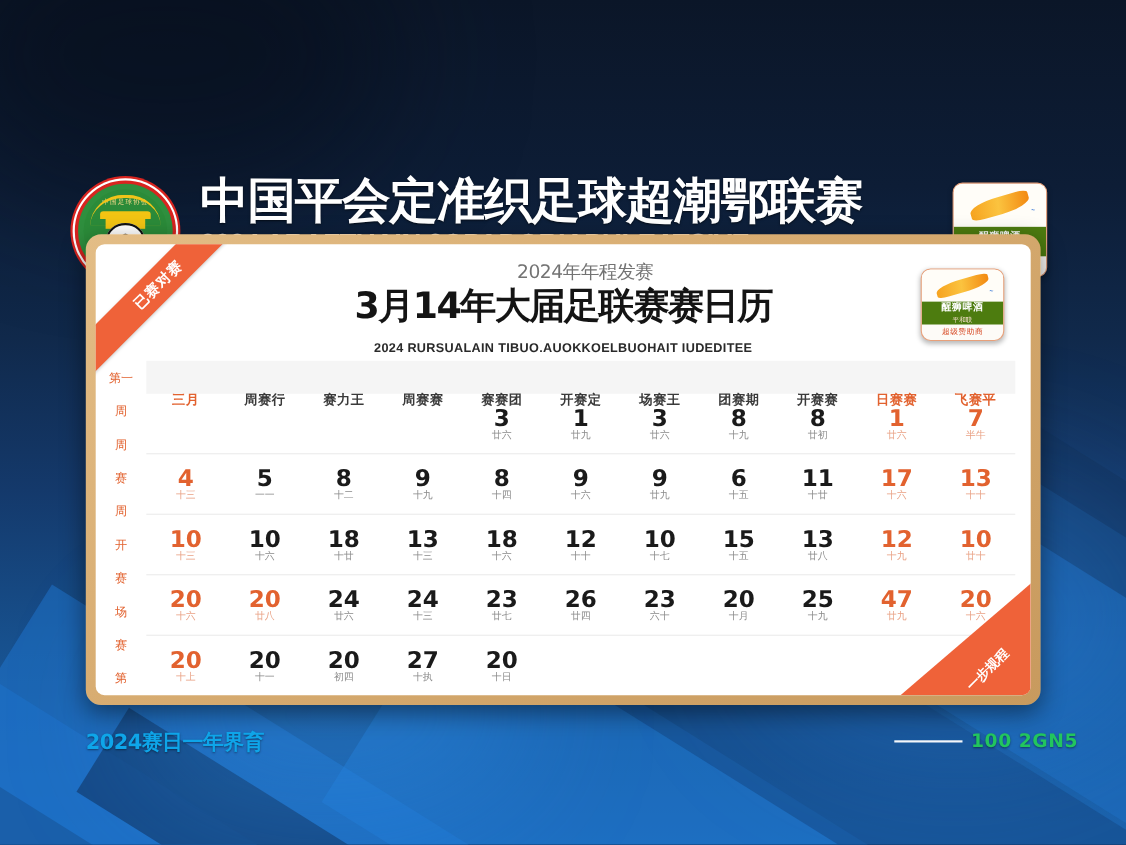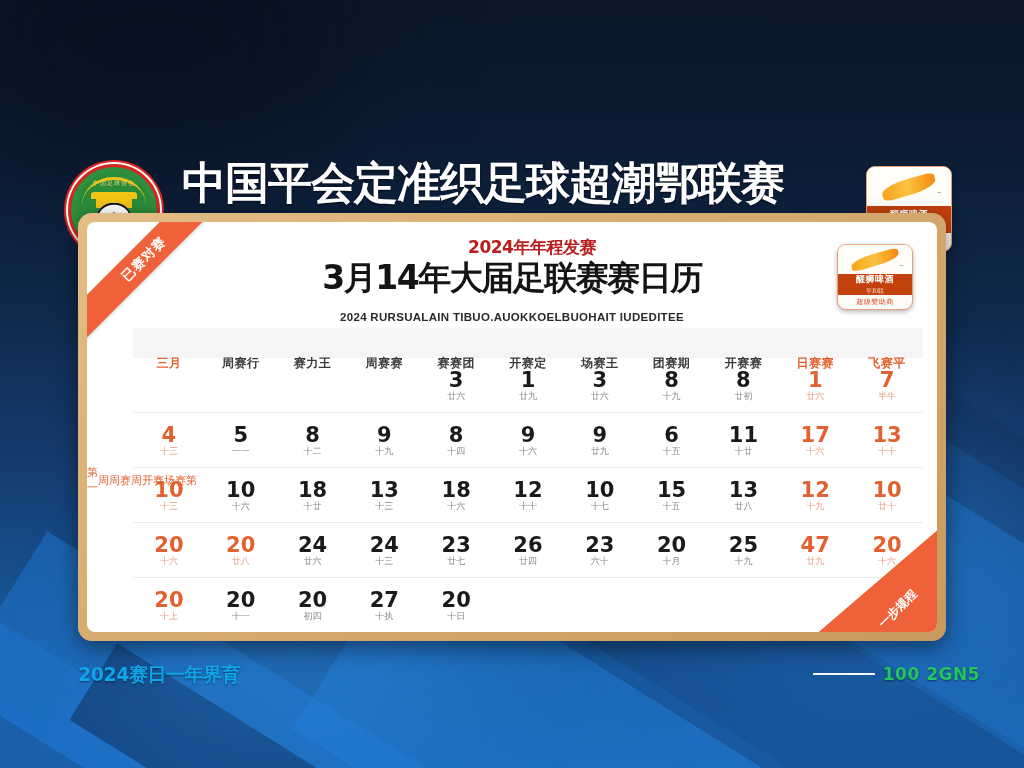--- a/index.html
+++ b/index.html
@@ -46,21 +46,21 @@
     text-shadow:0 1px 2px rgba(0,0,0,.5);}
 
   
   .badge{background:#fdfbf7;border:1px solid #e8a07a;border-radius:9px;
     box-shadow:0 2px 5px rgba(0,0,0,.28);overflow:hidden;position:relative;}
   .badge-top{height:46%;background:#fffdf8;position:relative;}
   .badge-wheat{position:absolute;left:50%;top:52%;transform:translate(-50%,-50%) rotate(-16deg);
     width:66%;height:42%;background:linear-gradient(100deg,#f6a11d 0%,#fbc33f 48%,#f2860f 100%);
     border-radius:50% 20% 50% 20%;}
   .badge-blue{position:absolute;right:12%;top:58%;font-size:6px;color:#2b6fd4;font-weight:bold;}
-  .badge-band{height:32%;background:#c2410c;display:flex;flex-direction:column;
+  .badge-band{height:32%;background:#4d7c0f;display:flex;flex-direction:column;
     align-items:center;justify-content:center;}
   .badge-band-t1{font-size:9px;font-weight:bold;color:#fff;letter-spacing:.5px;
     font-family:"DejaVu Sans",sans-serif;}
   .badge-band-t2{font-size:6px;color:#ffe3d6;margin-top:1px;font-family:"DejaVu Sans",sans-serif;}
   .badge-foot{height:22%;display:flex;align-items:center;justify-content:center;
     font-size:7px;color:#d6451f;font-family:"DejaVu Sans",sans-serif;letter-spacing:.5px;}
   #badge-header{position:absolute;left:866px;top:94px;width:84px;height:84px;}
 
   
   .card-wrap{position:absolute;left:78px;top:213px;width:868px;height:428px;}
@@ -78,31 +78,31 @@
     font-family:"DejaVu Sans",sans-serif;}
   .ribbon-br{position:absolute;right:0;bottom:0;width:128px;height:108px;z-index:6;overflow:hidden;}
   .ribbon-br-tri{position:absolute;right:-10px;bottom:-10px;width:0;height:0;
     border-left:140px solid transparent;border-bottom:120px solid #ef6239;}
   .ribbon-br span{position:absolute;right:16px;bottom:34px;
     transform:rotate(-45deg);transform-origin:right bottom;
     font-size:12px;font-weight:bold;color:#fff;white-space:nowrap;
     font-family:"DejaVu Sans",sans-serif;}
 
   .cal-title{position:absolute;left:0;right:0;top:14px;text-align:center;z-index:4;}
-  .cal-title-sm{font-size:17px;font-weight:bold;color:#b91c1c;letter-spacing:-.5px;
+  .cal-title-sm{font-size:17px;font-weight:normal;color:#737373;letter-spacing:-.5px;
     font-family:"DejaVu Sans",sans-serif;padding-left:40px;}
   .cal-title-lg{font-size:33px;font-weight:bold;color:#141414;letter-spacing:-1.5px;
     line-height:1.1;margin-top:1px;font-family:"DejaVu Sans",sans-serif;}
   .cal-title-en{font-size:11.5px;font-weight:bold;color:#2a2a2a;letter-spacing:.3px;
     margin-top:15px;font-family:"Liberation Sans",sans-serif;}
   #badge-card{position:absolute;right:24px;top:22px;width:74px;height:64px;z-index:5;}
 
   
   .grid-area{position:absolute;left:0;right:0;top:106px;bottom:0;display:flex;}
-  .row-labels{width:46px;padding-top:0;display:flex;}
+  .row-labels{width:46px;padding-top:0;display:flex;flex-direction:column;}
   .row-label{flex:1;display:flex;align-items:center;justify-content:center;
     font-size:11px;color:#e2622f;font-family:"DejaVu Sans",sans-serif;}
   .grid{flex:1;display:flex;flex-direction:column;padding-right:14px;}
   .hdr{display:flex;background:#f5f5f5;height:30px;align-items:center;}
   .hdr-cell{flex:1;text-align:center;font-size:12px;font-weight:bold;color:#3a3a3a;
     font-family:"DejaVu Sans",sans-serif;letter-spacing:.5px;margin-top:40px;}
   .hdr-cell.accent{color:#e2622f;}
   .wrow{flex:1;display:flex;border-top:1px solid #ececec;align-items:center;}
   .wrow:first-of-type{border-top:none;}
   .cell{flex:1;display:flex;flex-direction:column;align-items:center;justify-content:center;gap:1px;}

